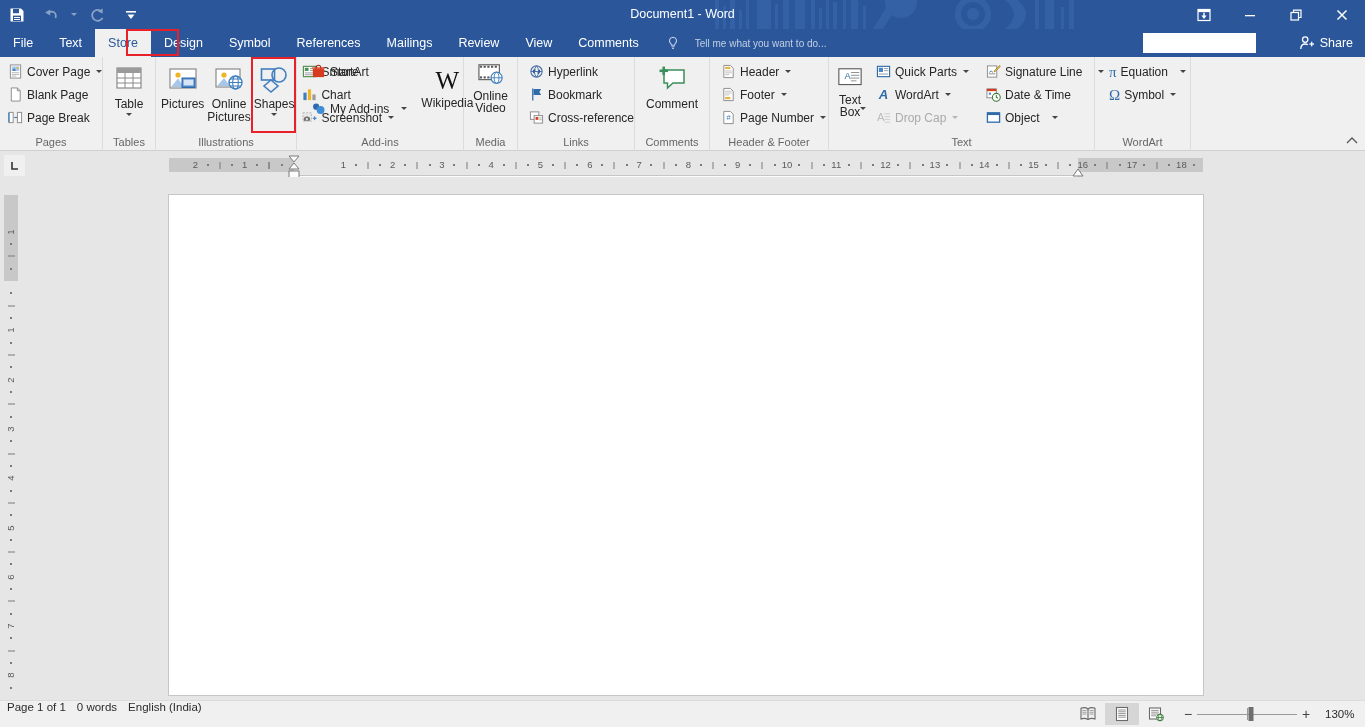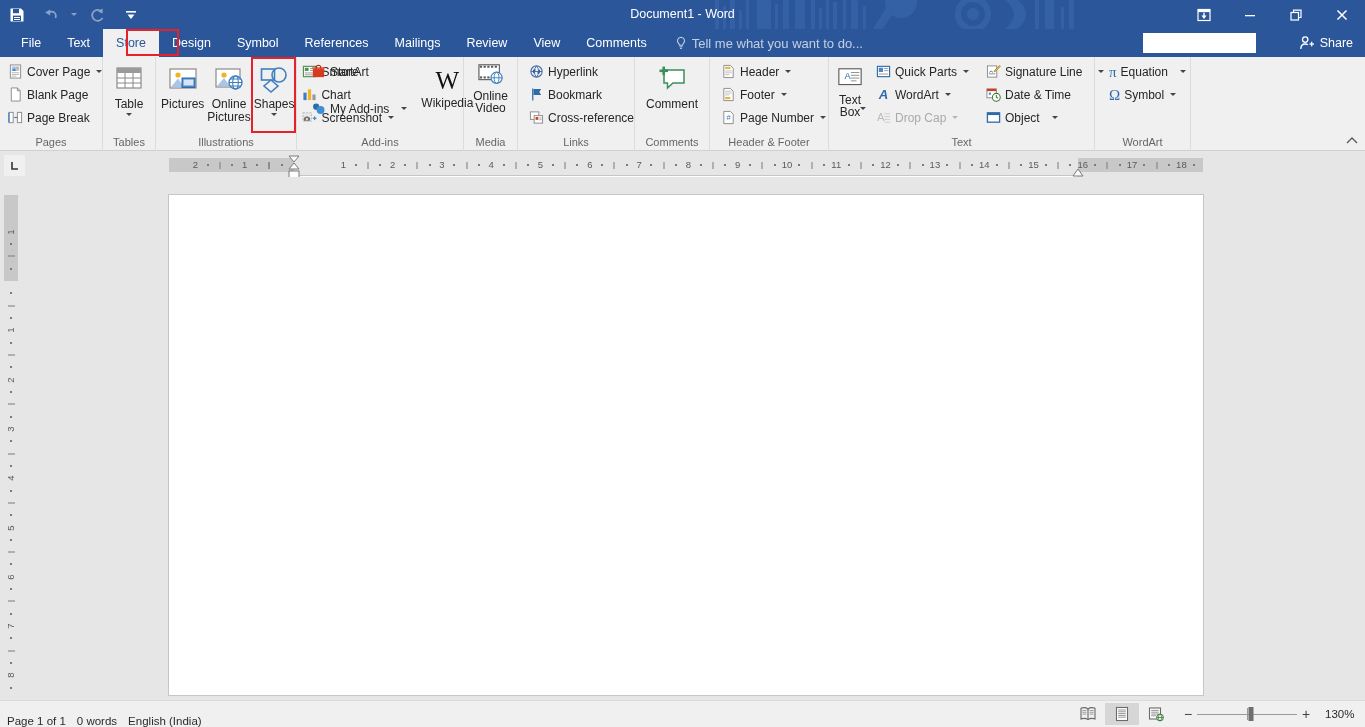--- a/index.html
+++ b/index.html
@@ -49,41 +49,40 @@
   .wc {
     width: 46px; height: 29px; display: flex; align-items: center; justify-content: center;
   }
 
   
   .tabstrip {
     position: relative;
     height: 28px;
     background: #2b579a;
     display: flex; align-items: stretch;
-    padding-left: 8px;
   }
   .tab {
     padding: 0 13px;
     display: flex; align-items: center;
     color: #fff; font-size: 12.5px;
     white-space: nowrap;
     position: relative;
   }
   .tab.active {
     background: #f0f0f0; color: #2b579a;
   }
   .tab-highlight {
     position: absolute;
     border: 2.5px solid #e8202a;
     pointer-events: none;
     left: 126px; top: 29px; width: 53px; height: 27px;
   }
   .tellme {
-    display: flex; align-items: center; gap: 4px;
-    margin-left: 14px; color: #c3cfe3; font-size: 13px;
+    display: flex; align-items: center; gap: 15px;
+    margin-left: 14px; color: #c3cfe3; font-size: 10px;
   }
   .searchbox {
     position: absolute; right: 109px; top: 4px;
     width: 113px; height: 20px; background: #fff;
   }
   .sharebtn {
     position: absolute; right: 0; top: 0; height: 28px;
     display: flex; align-items: center; gap: 5px;
     padding: 0 12px 0 9px; color: #fff; font-size: 12.5px;
   }
@@ -225,21 +224,21 @@
     background: #fff;
     box-shadow: 0 0 0 1px #c6c6c6;
   }
 
   
   .statusbar {
     position: absolute; left: 0; right: 0; bottom: 0;
     height: 27px;
     background: #f0f0f0;
     border-top: 1px solid #dcdcdc;
-    display: flex; align-items: flex-end;
+    display: flex; align-items: flex-start;
     font-size: 11.5px; color: #2b2b2b;
   }
   .sb-left { display: flex; align-items: center; gap: 0; padding-left: 7px; }
   .sb-item { padding: 0 11px 0 0; white-space: nowrap; }
   .sb-right {
     position: absolute; right: 6px; top: 0; height: 26px;
     display: flex; align-items: center; gap: 0;
   }
   .viewbtn {
     width: 34px; height: 22px;

